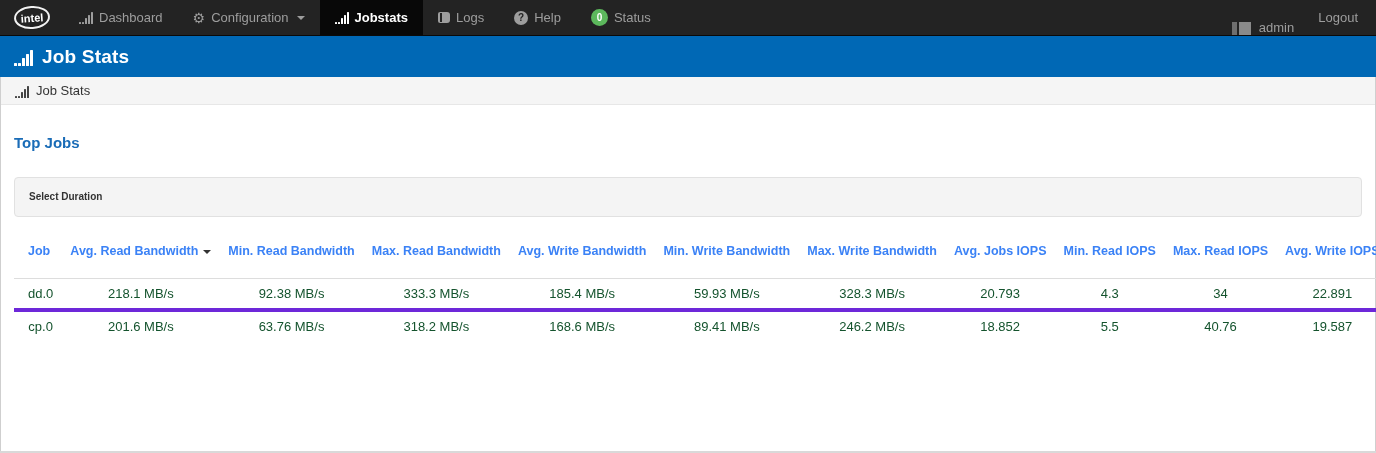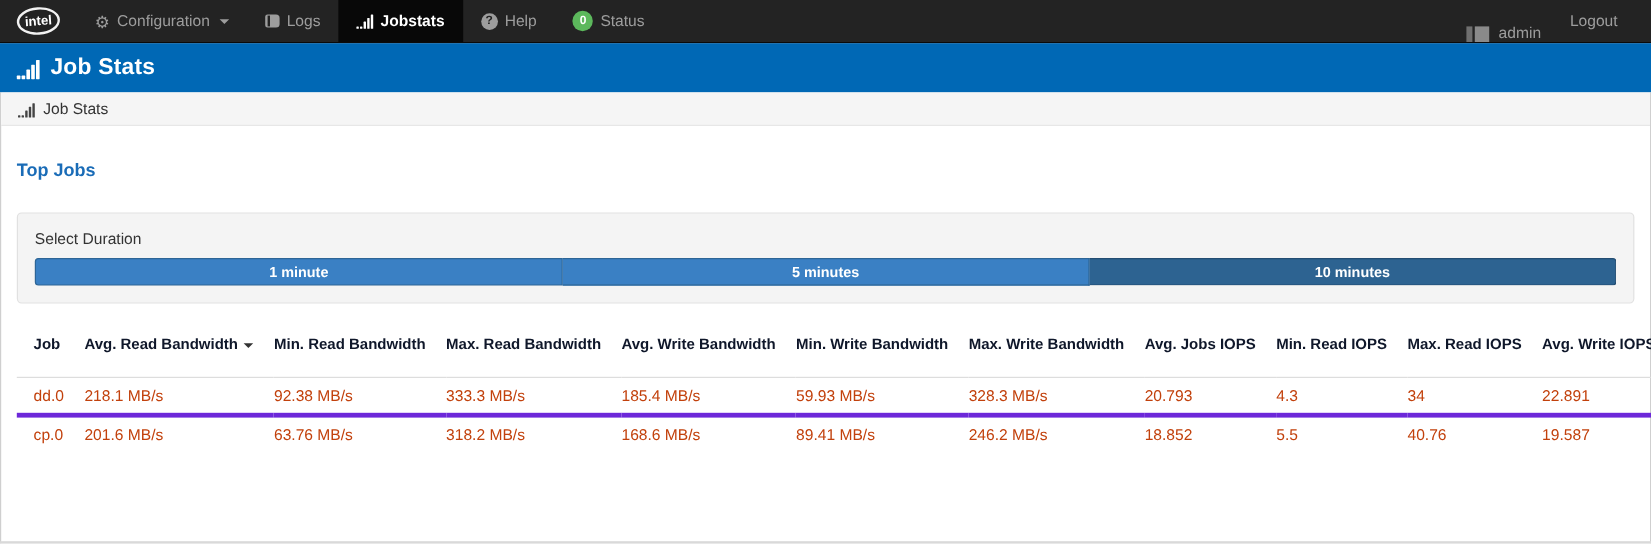--- a/index.html
+++ b/index.html
@@ -81,21 +81,21 @@
   .signal-icon.lg i:nth-child(3) { height: 8px; }
   .signal-icon.lg i:nth-child(4) { height: 12px; }
   .signal-icon.lg i:nth-child(5) { height: 16px; }
   .nav-item .signal-icon { color: #9d9d9d; }
   .nav-item.active .signal-icon { color: #ffffff; }
 
   .user-icon { display: inline-flex; align-items: center; gap: 2px; margin-right: 8px; }
   .user-icon .b1 { width: 5px; height: 13px; background: #6f6f6f; }
   .user-icon .b2 { width: 12px; height: 13px; background: #8a8a8a; }
   .nav-user { display: flex; align-items: flex-end; padding: 0 14px; color: #9d9d9d; font-size: 13px; cursor: pointer; }
-  .nav-logout { display: flex; align-items: center; padding: 0 28px 0 10px; color: #9d9d9d; font-size: 13px; cursor: pointer; text-decoration: none; }
+  .nav-logout { display: flex; align-items: center; padding: 0 18px 0 10px; color: #9d9d9d; font-size: 13px; cursor: pointer; text-decoration: none; }
 
   
   .page-header {
     height: 41px;
     background: #0068b5;
     display: flex; align-items: center; gap: 9px;
     padding: 0 14px;
     color: #ffffff;
   }
   .page-header h1 { font-size: 19px; font-weight: bold; letter-spacing: 0.2px; }
@@ -119,21 +119,21 @@
     font-size: 15px; font-weight: bold;
     color: #1a6cb7;
   }
   .duration-panel {
     margin-top: 26px;
     background: #f4f4f4;
     border: 1px solid #e1e1e1;
     border-radius: 4px;
     padding: 13px 14px 14px 14px;
   }
-  .duration-label { font-size: 13px; font-weight: normal; color: #333; }
+  .duration-label { font-size: 10px; font-weight: bold; color: #333; }
   .btn-group { display: flex; width: 100%; margin-top: 9px; }
   .duration-btn {
     flex: 1 1 0;
     height: 23px;
     background: #3a80c4;
     border: 1px solid #2d6596;
     border-left-width: 0;
     color: #ffffff; font-size: 12px; font-weight: bold;
     font-family: "Liberation Sans", sans-serif;
     cursor: pointer;
@@ -144,65 +144,76 @@
 
   
   .jobs-table {
     width: 100%;
     border-collapse: collapse;
     margin-top: 20px;
     font-size: 13px;
   }
   .jobs-table th {
     text-align: left; white-space: nowrap;
-    color: #0f172a; font-weight: bold; font-size: 12.5px;
+    color: #3b82f6; font-weight: bold; font-size: 12.5px;
     padding: 7px 17px 20px 0;
     border-bottom: 1px solid #ddd;
     cursor: pointer;
   }
   .jobs-table th:first-child, .jobs-table td:first-child { padding-left: 14px; }
   .jobs-table td {
     white-space: nowrap;
     padding: 7px 17px 7px 0;
-    color: #c2410c;
+    color: #14532d;
+    text-align: center;
   }
   .jobs-table tbody tr + tr td { border-top: 4px solid #6d28d9; }
   .sort-caret {
     display: inline-block; width: 0; height: 0; margin-left: 5px;
     border-left: 4px solid transparent; border-right: 4px solid transparent;
     border-top: 4px solid #333; vertical-align: middle;
   }
   .page-bottom-edge { position: fixed; left: 0; right: 0; bottom: 0; height: 2px; background: #d9d9d9; }
 </style>
 </head>
 <body>
 
 <nav class="navbar">
   <div class="nav-left">
     <span class="brand">
       <span class="logo-oval">intel</span>
     </span>
     <a class="nav-item">
+      <span class="signal-icon">
+          <i></i>
+          <i></i>
+          <i></i>
+          <i></i>
+          <i></i>
+        </span>
+      <span>Dashboard</span>
+    </a>
+    <a class="nav-item">
       <span class="gear-glyph">⚙</span>
       <span>Configuration</span>
       <span class="caret-down"></span>
     </a>
+    <a class="nav-item active">
+      <span class="signal-icon">
+          <i></i>
+          <i></i>
+          <i></i>
+          <i></i>
+          <i></i>
+        </span>
+      <span>Jobstats</span>
+    </a>
     <a class="nav-item">
       <span class="book-glyph"></span>
       <span>Logs</span>
-    </a>
-    <a class="nav-item active">
-      <span class="signal-icon">
-          <i></i>
-          <i></i>
-          <i></i>
-          <i></i>
-          <i></i>
-        </span>
-      <span>Jobstats</span>
     </a>
     <a class="nav-item">
       <span class="help-circle">?</span>
       <span>Help</span>
     </a>
     <a class="nav-item">
       <span class="status-badge">0</span>
       <span>Status</span>
     </a>
   </div>
@@ -239,25 +250,20 @@
         <i></i>
       </span>
     <span>Job Stats</span>
   </div>
 
   <div class="main">
     <h2 class="section-title">Top Jobs</h2>
 
     <div class="duration-panel">
       <div class="duration-label">Select Duration</div>
-      <div class="btn-group">
-        <button class="duration-btn">1 minute</button>
-        <button class="duration-btn">5 minutes</button>
-        <button class="duration-btn active">10 minutes</button>
-      </div>
     </div>
 
     <table class="jobs-table">
       <thead>
         <tr>
             <th>Job</th>
             <th>Avg. Read Bandwidth<span class="sort-caret"></span></th>
             <th>Min. Read Bandwidth</th>
             <th>Max. Read Bandwidth</th>
             <th>Avg. Write Bandwidth</th>

